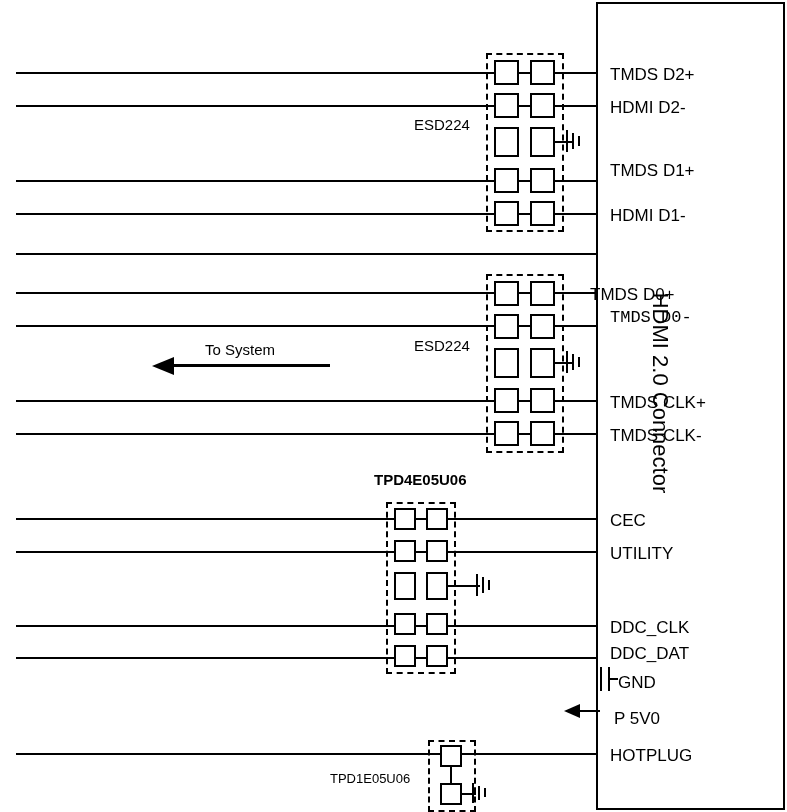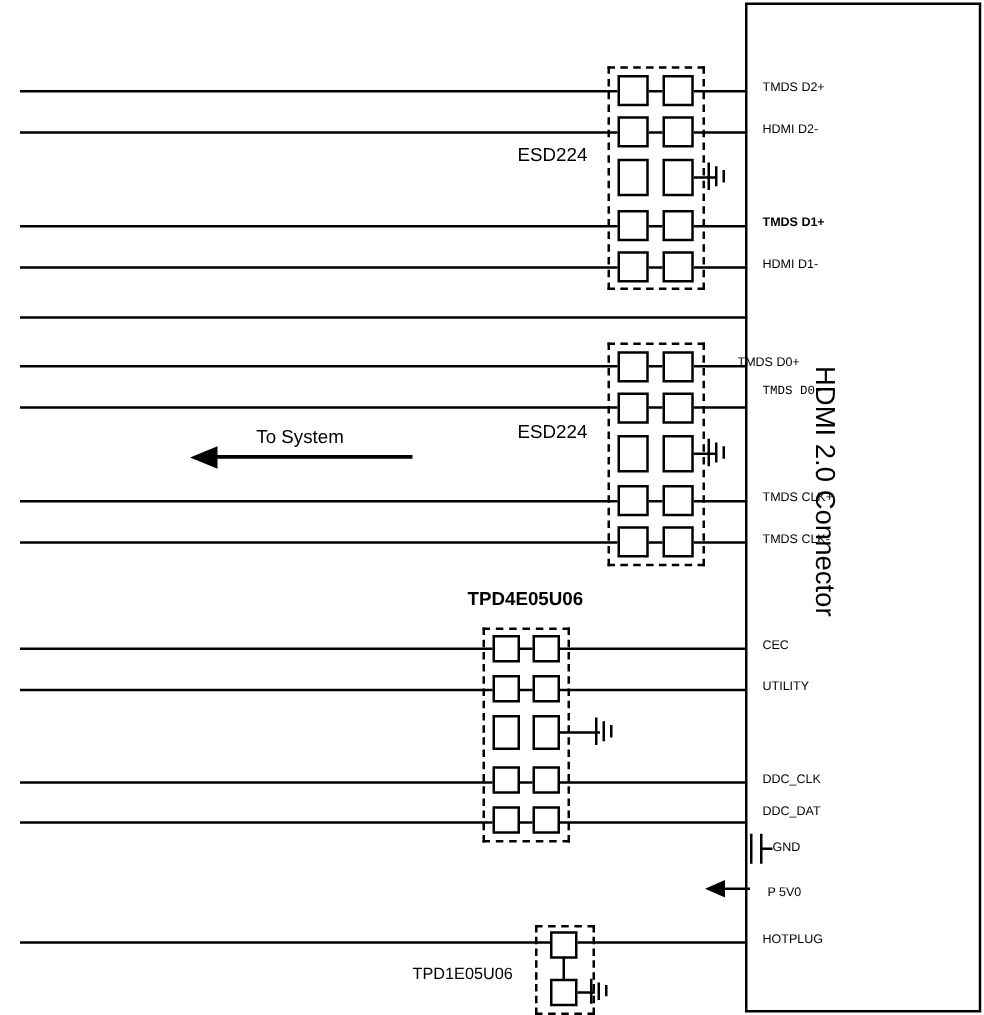--- a/index.html
+++ b/index.html
@@ -22,21 +22,21 @@
     background: #000000;
     height: 2px;
   }
   .vwire {
     position: absolute;
     background: #000000;
     width: 2px;
   }
   .pinlabel {
     position: absolute;
-    font-size: 10px;
+    font-size: 17px;
     color: #000000;
     white-space: nowrap;
     line-height: 1;
   }
   .devlabel {
     position: absolute;
     font-size: 15px;
     color: #000000;
     white-space: nowrap;
     line-height: 1;
@@ -147,21 +147,21 @@
   <div class="wire" style="left:16px; top:551px; width:580px;"></div>
 
   <div class="wire" style="left:16px; top:625px; width:580px;"></div>
 
   <div class="wire" style="left:16px; top:657px; width:580px;"></div>
 
   <div class="wire" style="left:16px; top:753px; width:580px;"></div>
 
   <div class="pinlabel" style="left:610px; top:66px;">TMDS D2+</div>
   <div class="pinlabel" style="left:610px; top:99px;">HDMI D2-</div>
-  <div class="pinlabel" style="left:610px; top:174px;font-weight:bold;">TMDS D1+</div>
+  <div class="pinlabel" style="left:610px; top:162px;">TMDS D1+</div>
   <div class="pinlabel" style="left:610px; top:207px;">HDMI D1-</div>
   <div class="pinlabel" style="left:590px; top:286px;">TMDS D0+</div>
   <div class="pinlabel" style="left:610px; top:309px;font-family:Liberation Mono, monospace;">TMDS D0-</div>
   <div class="pinlabel" style="left:610px; top:394px;">TMDS CLK+</div>
   <div class="pinlabel" style="left:610px; top:427px;">TMDS CLK-</div>
   <div class="pinlabel" style="left:610px; top:512px;">CEC</div>
   <div class="pinlabel" style="left:610px; top:545px;text-align:center;">UTILITY</div>
   <div class="pinlabel" style="left:610px; top:619px;">DDC_CLK</div>
   <div class="pinlabel" style="left:610px; top:645px;">DDC_DAT</div>
   <div class="pinlabel" style="left:618px; top:674px;">GND</div>

